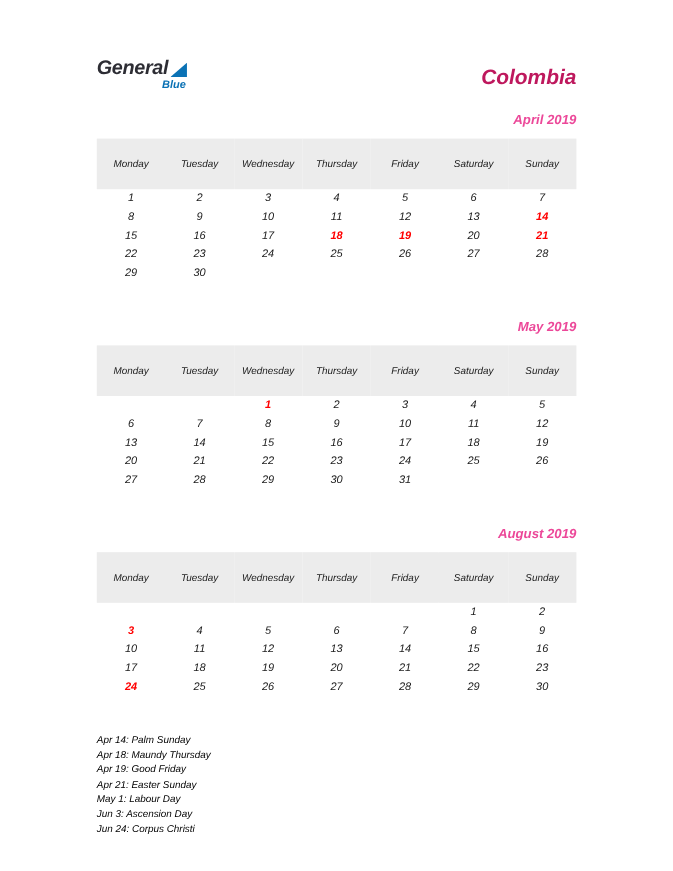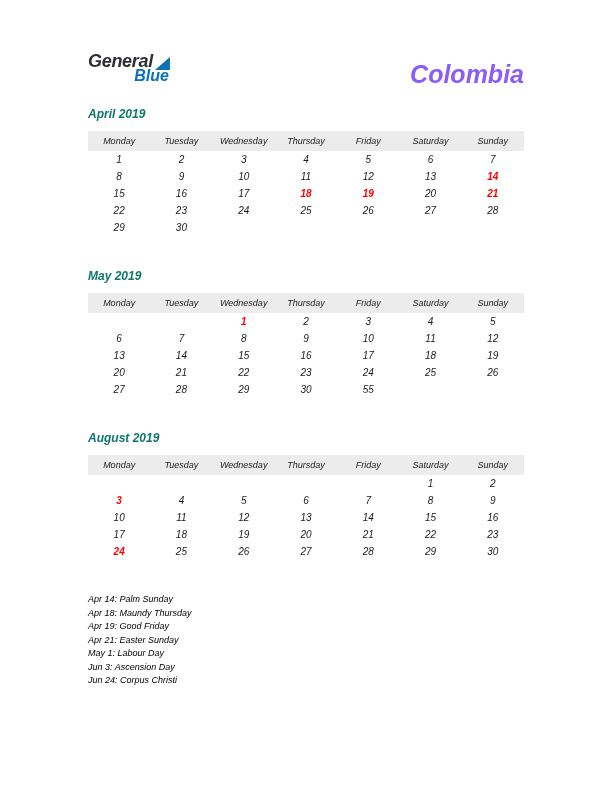--- a/index.html
+++ b/index.html
@@ -35,45 +35,45 @@
   .logo-general{
     font-size:18px;font-weight:bold;color:var(--logo-dark);
     letter-spacing:-0.3px;
   }
   .logo-triangle{
     display:inline-block;width:15px;height:13px;margin-left:2px;
     background:var(--logo-blue);
     clip-path:polygon(0 100%,100% 0,100% 100%);
   }
   .logo-row2{text-align:right;margin-top:-2px;padding-right:1px;}
-  .logo-blue{font-size:16px;font-weight:bold;color:var(--logo-blue);}
+  .logo-blue{font-size:10px;font-weight:bold;color:var(--logo-blue);}
   
   .title{
-    font-size:25px;font-weight:bold;color:#8b5cf6;
+    font-size:19px;font-weight:bold;color:#be185d;
     margin-top:8px;
   }
   
   #months{margin-top:10px;}
   .month{margin-bottom:33px;}
   .month-title{
     margin:0 0 10px 0;
-    text-align:left;
-    font-size:12px;font-weight:bold;color:#0f766e;
+    text-align:right;
+    font-size:12px;font-weight:bold;color:#ec4899;
   }
   table.month-grid{
     width:100%;
     border-collapse:collapse;
     table-layout:fixed;
   }
   .month-grid th{
     background:var(--header-bg);
     font-weight:normal;
     font-size:9px;
     color:#1a1a1a;
-    padding:5px 0;
+    padding:18px 0;
   }
   .month-grid td{
     text-align:center;
     font-size:10px;
     color:#1a1a1a;
     height:17px;
     padding:0;
   }
   .month-grid td.red{
     color:var(--red);
@@ -218,21 +218,21 @@
               <td>23</td>
               <td>24</td>
               <td>25</td>
               <td>26</td>
             </tr>
             <tr>
               <td>27</td>
               <td>28</td>
               <td>29</td>
               <td>30</td>
-              <td>55</td>
+              <td>31</td>
               <td></td>
               <td></td>
             </tr>
           </tbody>
         </table>
       </section>
       <section class="month">
         <h2 class="month-title">August 2019</h2>
         <table class="month-grid">
           <thead>

